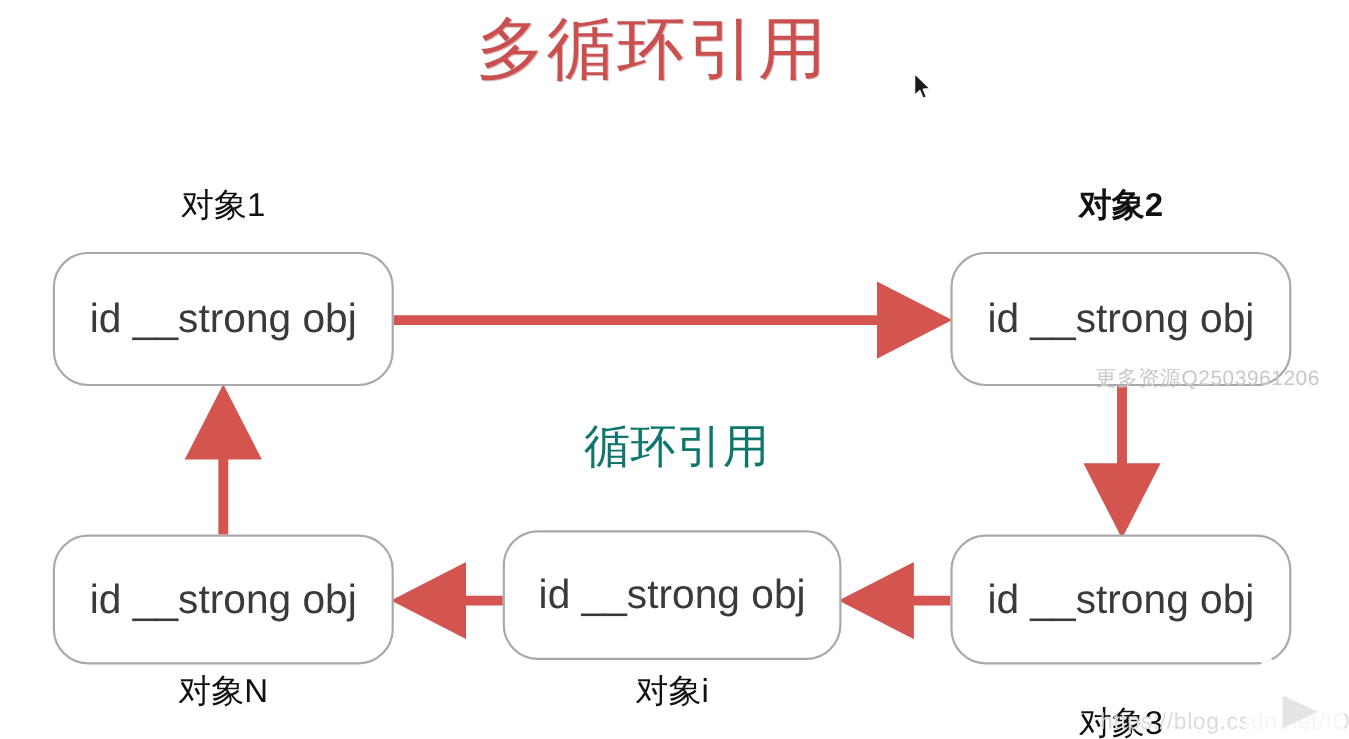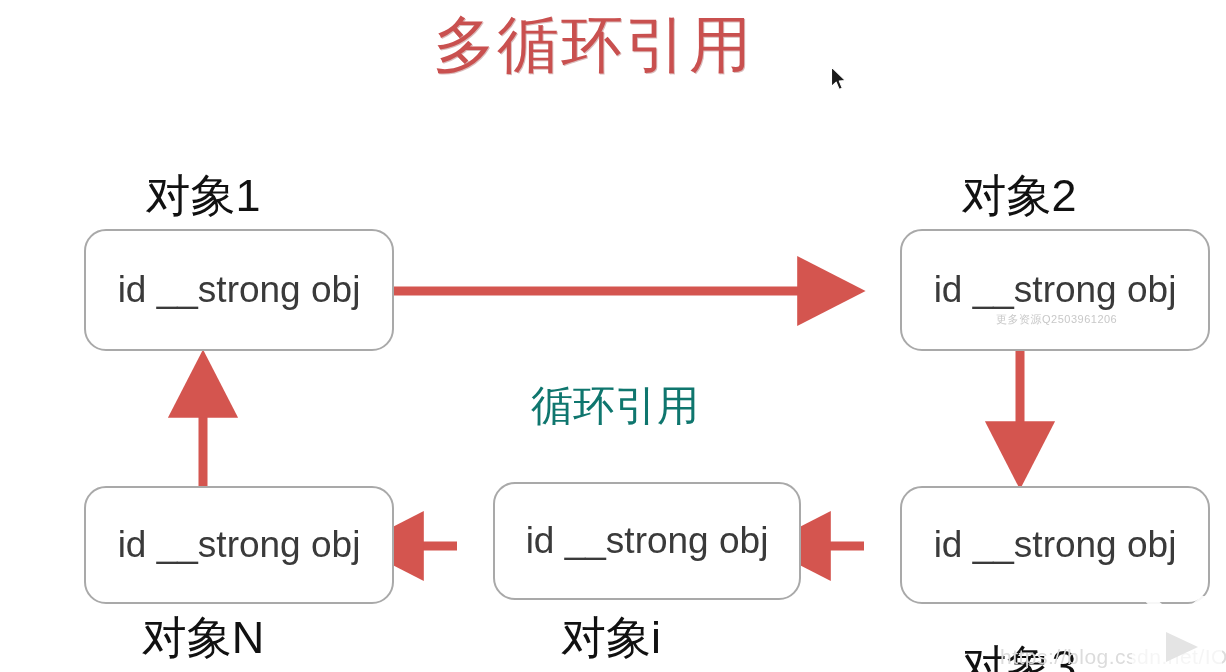--- a/index.html
+++ b/index.html
@@ -32,51 +32,50 @@
     letter-spacing: 2px;
     text-shadow: 1px 1px 0 rgba(150,60,60,.35);
   }
 
   
   .obj-box {
     position: absolute;
     box-sizing: border-box;
     background: #ffffff;
     border: 2px solid #a9a9a9;
-    border-radius: 22px;
+    border-radius: 32px;
     display: flex;
     align-items: center;
     justify-content: center;
-    margin-left: 36px;
   }
   .obj-box .obj-text {
     font-size: 37px;
     color: #3a3a3a;
     font-weight: 400;
     white-space: nowrap;
     letter-spacing: 0px;
   }
 
   
   #box-1 { left: 48px;  top: 229px; width: 310px; height: 122px; }
   #box-2 { left: 864px; top: 229px; width: 310px; height: 122px; }
   #box-3 { left: 864px; top: 486px; width: 310px; height: 118px; }
   #box-i { left: 457px; top: 482px; width: 308px; height: 118px; }
   #box-n { left: 48px;  top: 486px; width: 310px; height: 118px; }
 
   
   .caption {
     position: absolute;
-    font-size: 45px;
+    font-size: 30px;
     color: #111111;
     white-space: nowrap;
     text-align: center;
   }
   #cap-1 { left: 48px;  top: 166px; width: 310px; }
-  #cap-2 { left: 864px; top: 166px; width: 310px; }
+  #cap-2 { left: 864px; top: 166px; width: 310px; font-weight: bold; }
   #cap-3 { left: 864px; top: 608px; width: 310px; margin-top: 29px; }
   #cap-i { left: 457px; top: 608px; width: 308px; }
   #cap-n { left: 48px;  top: 608px; width: 310px; }
 
   
   .center-label {
     position: absolute;
     left: 505px;
     top: 378px;
     width: 220px;
@@ -93,22 +92,22 @@
     top: 0;
     width: 1226px;
     height: 672px;
     pointer-events: none;
   }
 
   
   .wm-qq {
     position: absolute;
     left: 996px;
-    top: 312px;
-    font-size: 11px;
+    top: 331px;
+    font-size: 19px;
     color: #c8c8c8;
     white-space: nowrap;
     letter-spacing: .5px;
   }
   .wm-url {
     position: absolute;
     left: 1000px;
     top: 645px;
     font-size: 21px;
     color: #dcdcdc;

